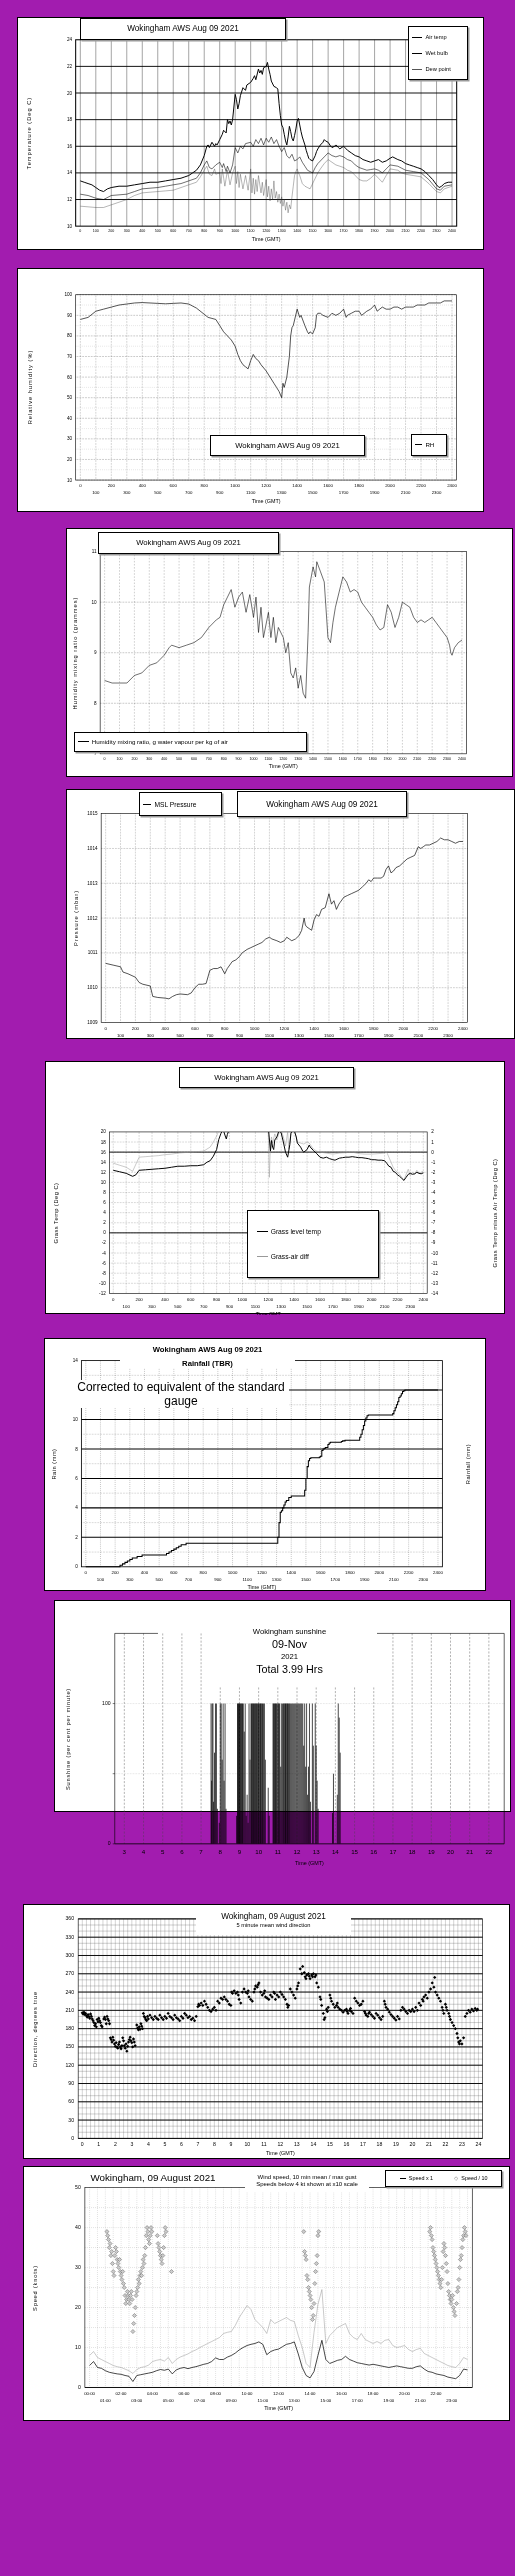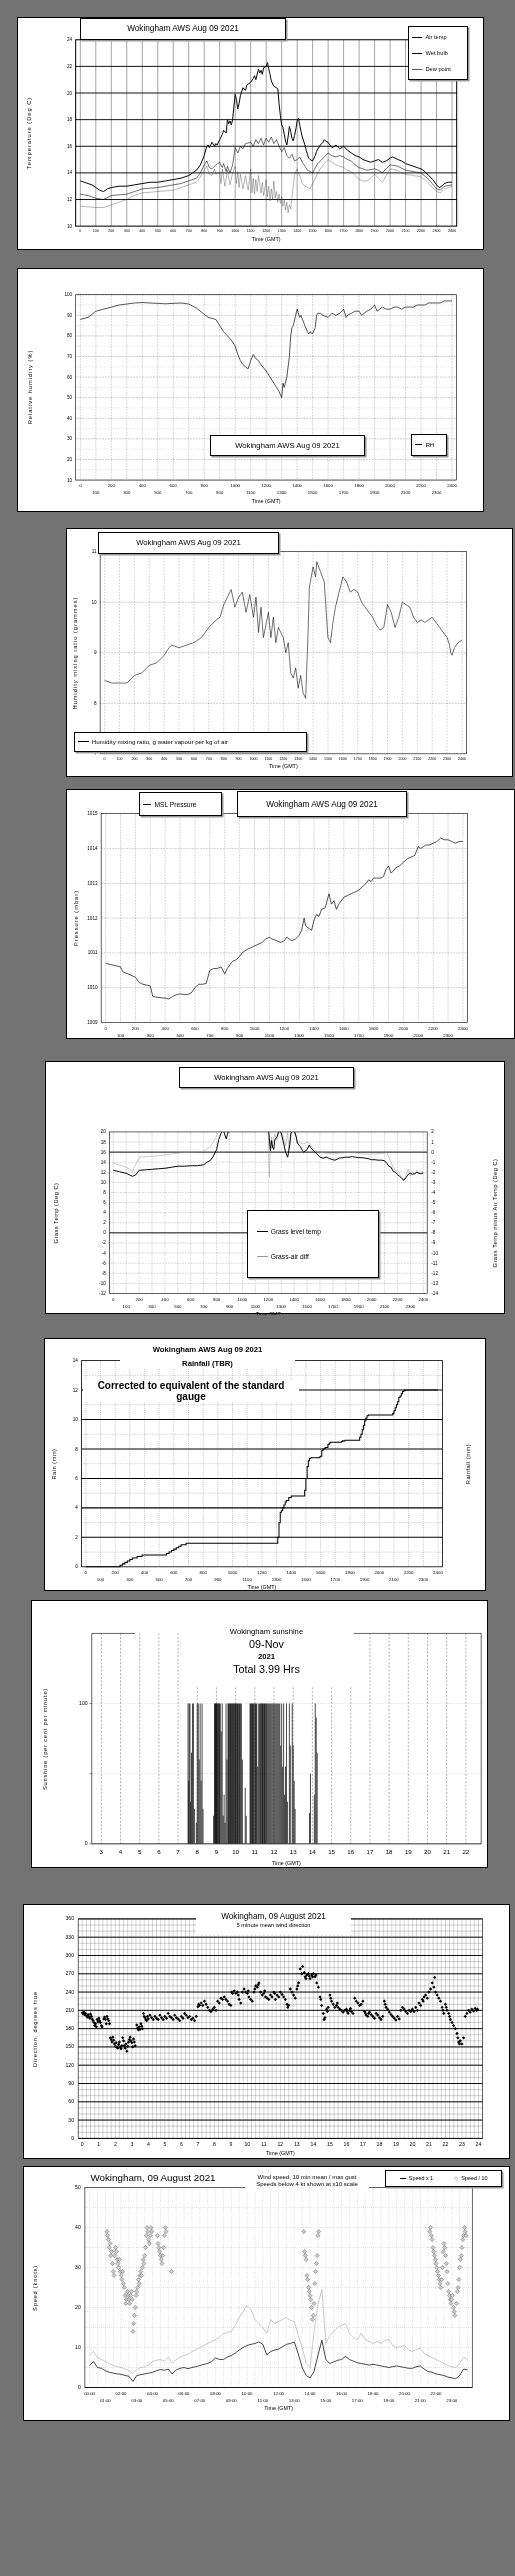--- a/index.html
+++ b/index.html
@@ -1,16 +1,16 @@
 <!DOCTYPE html>
 <html style="font-size:8.2px"><head>
 <meta charset="utf-8">
 <style>
   html,body{margin:0;padding:0;background:#fff;}
-  .page{position:relative;width:515px;height:2576px;background:#737373;font-family:"Liberation Sans",sans-serif;color:#000;overflow:hidden;}
+  .page{position:relative;width:515px;height:2576px;background:#a21caf;font-family:"Liberation Sans",sans-serif;color:#000;overflow:hidden;}
   .panel{position:absolute;border:0.5px solid #000;background:#fff;box-sizing:border-box;}
   .panel svg{position:absolute;left:0;top:0;}
   .tbox{position:absolute;background:#fff;border:0.5px solid #000;box-shadow:1.5px 1.5px 0 #999;display:flex;align-items:center;justify-content:center;text-align:center;box-sizing:border-box;}
   .lbox{position:absolute;background:#fff;border:0.5px solid #000;box-shadow:1.5px 1.5px 0 #999;box-sizing:border-box;padding:2.1px 3.1px;display:flex;flex-direction:column;justify-content:space-around;}
   .lrow{display:flex;align-items:center;gap:3.1px;white-space:nowrap;}
   .lsamp{display:inline-block;width:10.3px;flex:0 0 10.3px;}
   .vlab{position:absolute;transform:translate(-50%,-50%) rotate(-90deg);white-space:nowrap;font-size:5.7px;letter-spacing:1px;}
   .freetext{position:absolute;background:#fff;text-align:center;}
   .stack{position:absolute;background:#fff;text-align:center;display:flex;flex-direction:column;align-items:center;justify-content:center;gap:2.1px;}
 </style>
@@ -564,26 +564,26 @@
         <text x="649.2926829268292" y="457" font-size="8.5" text-anchor="middle" fill="#000" font-family="Liberation Sans, sans-serif">2000</text>
         <text x="677.829268292683" y="471" font-size="8.5" text-anchor="middle" fill="#000" font-family="Liberation Sans, sans-serif">2100</text>
         <text x="706.3658536585366" y="457" font-size="8.5" text-anchor="middle" fill="#000" font-family="Liberation Sans, sans-serif">2200</text>
         <text x="734.9024390243902" y="471" font-size="8.5" text-anchor="middle" fill="#000" font-family="Liberation Sans, sans-serif">2300</text>
         <text x="763.4390243902438" y="457" font-size="8.5" text-anchor="middle" fill="#000" font-family="Liberation Sans, sans-serif">2400</text>
         <text x="421" y="487" font-size="10.5" text-anchor="middle" fill="#000" font-family="Liberation Sans, sans-serif">Time (GMT)</text>
         <path d="M 78.5609756097561 443 H 140.4 V 443.0 H 145.1 V 440.1 H 149.9 V 437.3 H 154.7 V 434.4 H 159.4 V 431.5 H 164.2 V 428.7 H 168.9 V 425.8 H 178.4 V 422.9 H 188.0 V 420.1 H 230.8 V 420.1 H 235.5 V 417.2 H 240.3 V 414.4 H 245.0 V 411.5 H 249.8 V 408.6 H 254.5 V 405.8 H 259.3 V 402.9 H 264.0 V 400.0 H 273.6 V 397.2 H 449.5 V 397.2 H 451.9 V 385.7 H 454.3 V 357.1 H 456.7 V 337.0 H 459.0 V 334.2 H 461.4 V 328.4 H 463.8 V 322.7 H 466.2 V 317.0 H 468.6 V 314.1 H 473.3 V 308.4 H 478.1 V 305.5 H 501.9 V 305.5 H 504.2 V 294.1 H 506.6 V 271.1 H 509.0 V 248.2 H 511.4 V 236.8 H 513.7 V 232.5 H 516.1 V 231.0 H 530.4 V 231.0 H 532.8 V 229.6 H 535.1 V 228.2 H 537.5 V 216.7 H 539.9 V 213.9 H 542.3 V 212.4 H 544.7 V 211.0 H 549.4 V 205.3 H 551.8 V 202.4 H 554.2 V 201.0 H 573.2 V 201.0 H 575.6 V 199.5 H 578.0 V 198.1 H 582.7 V 196.7 H 606.5 V 196.7 H 611.2 V 190.9 H 613.6 V 185.2 H 616.0 V 176.6 H 618.4 V 168.0 H 620.8 V 159.4 H 623.1 V 153.7 H 625.5 V 149.4 H 627.9 V 148.0 H 673.1 V 148.0 H 675.5 V 145.1 H 677.8 V 139.4 H 680.2 V 133.7 H 682.6 V 127.9 H 685.0 V 122.2 H 687.3 V 113.6 H 689.7 V 110.7 H 692.1 V 106.4 H 694.5 V 102.2 H 696.9 V 100.7 H 699.2 V 99.3 H 763.4 V 99.3" fill="none" stroke="#000" stroke-width="2"></path>
       </svg>
     <div class="freetext" style="left:75px;top:6.2px;width:175px;font-size:7.7px;font-weight:bold">Wokingham AWS Aug 09 2021</div>
     <div class="freetext" style="left:75px;top:20px;width:175px;font-size:7.7px;font-weight:bold">Rainfall (TBR)</div>
-    <div class="freetext" style="left:38px;top:41px;width:216px;font-size:10px;font-weight:bold">Corrected to equivalent of the standard gauge</div>
+    <div class="freetext" style="left:28px;top:41px;width:216px;font-size:12px;font-weight:normal">Corrected to equivalent of the standard gauge</div>
     <div class="vlab" style="left:9.3px;top:125px;letter-spacing:0.5px">Rain (mm)</div>
     <div class="vlab" style="left:423px;top:125px;letter-spacing:0.5px">Rainfall (mm)</div>
   </section>
 
-  <section class="panel" style="left:31px;top:1600px;width:457px;height:268px">
+  <section class="panel" style="left:54px;top:1600px;width:457px;height:212px">
     <svg width="457" height="284" viewBox="0 0 888 552">
         <line x1="134.64532019704433" y1="63" x2="134.64532019704433" y2="472" stroke="#444" stroke-width="0.8" stroke-dasharray="4,3"></line>
         <line x1="171.93596059113298" y1="63" x2="171.93596059113298" y2="472" stroke="#444" stroke-width="0.8" stroke-dasharray="4,3"></line>
         <line x1="209.2266009852217" y1="63" x2="209.2266009852217" y2="472" stroke="#444" stroke-width="0.8" stroke-dasharray="4,3"></line>
         <line x1="246.51724137931032" y1="63" x2="246.51724137931032" y2="472" stroke="#444" stroke-width="0.8" stroke-dasharray="4,3"></line>
         <line x1="283.807881773399" y1="63" x2="283.807881773399" y2="472" stroke="#444" stroke-width="0.8" stroke-dasharray="4,3"></line>
         <line x1="321.09852216748766" y1="63" x2="321.09852216748766" y2="472" stroke="#444" stroke-width="0.8" stroke-dasharray="4,3"></line>
         <line x1="358.3891625615763" y1="63" x2="358.3891625615763" y2="472" stroke="#444" stroke-width="0.8" stroke-dasharray="4,3"></line>
         <line x1="395.679802955665" y1="63" x2="395.679802955665" y2="472" stroke="#444" stroke-width="0.8" stroke-dasharray="4,3"></line>
         <line x1="432.9704433497537" y1="63" x2="432.9704433497537" y2="472" stroke="#444" stroke-width="0.8" stroke-dasharray="4,3"></line>
@@ -746,21 +746,21 @@
         <line x1="539.2487684729064" y1="471.5" x2="539.2487684729064" y2="412.0133333333333" stroke="#000" stroke-width="1.4"></line>
         <line x1="541.1133004926108" y1="471.5" x2="541.1133004926108" y2="335.6666666666667" stroke="#000" stroke-width="1.4"></line>
         <line x1="548.5714285714286" y1="471.5" x2="548.5714285714286" y2="376.56666666666666" stroke="#000" stroke-width="1.4"></line>
         <line x1="550.435960591133" y1="471.5" x2="550.435960591133" y2="199.33333333333337" stroke="#000" stroke-width="1.4"></line>
         <line x1="552.3004926108374" y1="471.5" x2="552.3004926108374" y2="226.60000000000002" stroke="#000" stroke-width="1.4"></line>
         <line x1="554.1650246305419" y1="471.5" x2="554.1650246305419" y2="294.76666666666665" stroke="#000" stroke-width="1.4"></line>
       </svg>
     <div class="stack" style="left:147px;top:13.4px;width:175px;height:73px">
       <div style="font-size:7.7px">Wokingham sunshine</div>
       <div style="font-size:10.8px">09-Nov</div>
-      <div style="font-size:7.7px;font-weight:bold">2021</div>
+      <div style="font-size:7.7px;font-weight:normal">2021</div>
       <div style="font-size:10.8px">Total 3.99 Hrs</div>
     </div>
     <div class="vlab" style="left:13.4px;top:138px;letter-spacing:0.8px">Sunshine (per cent per minute)</div>
   </section>
 
   <section class="panel" style="left:23px;top:1904px;width:487px;height:255px">
     <svg width="487" height="255" viewBox="0 0 945 495">
         <line x1="113.01020408163265" y1="27" x2="113.01020408163265" y2="453" stroke="#444" stroke-width="0.45"></line>
         <line x1="121.0204081632653" y1="27" x2="121.0204081632653" y2="453" stroke="#444" stroke-width="0.45"></line>
         <line x1="129.03061224489795" y1="27" x2="129.03061224489795" y2="453" stroke="#444" stroke-width="0.45"></line>

